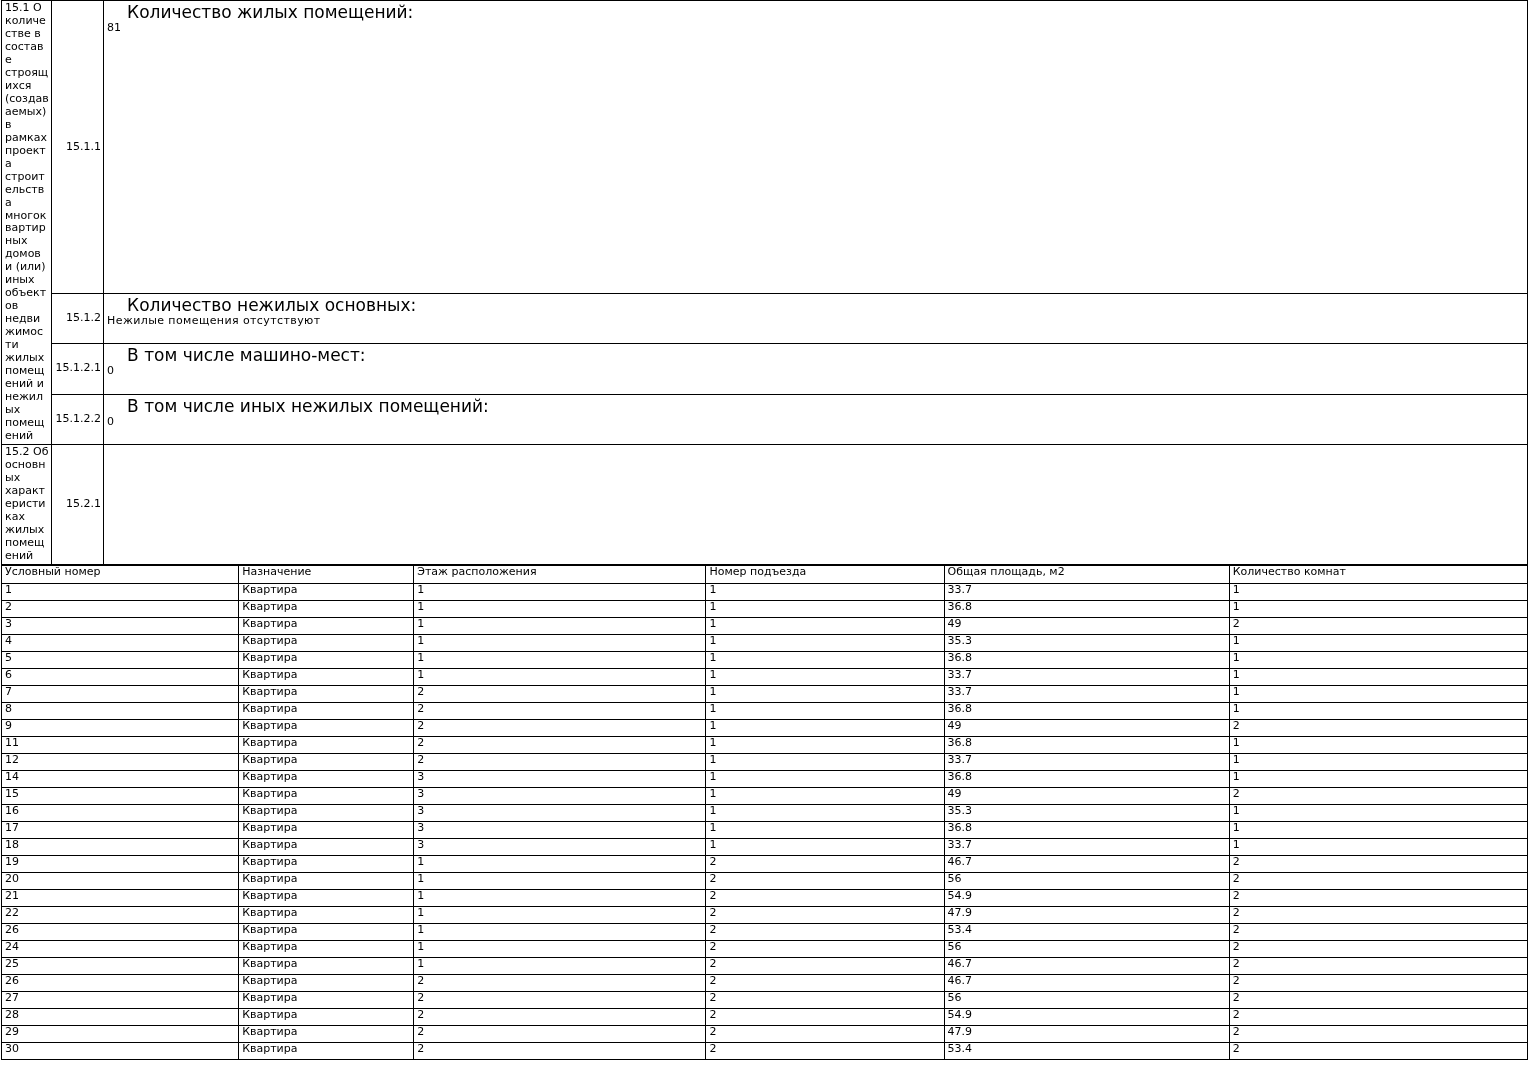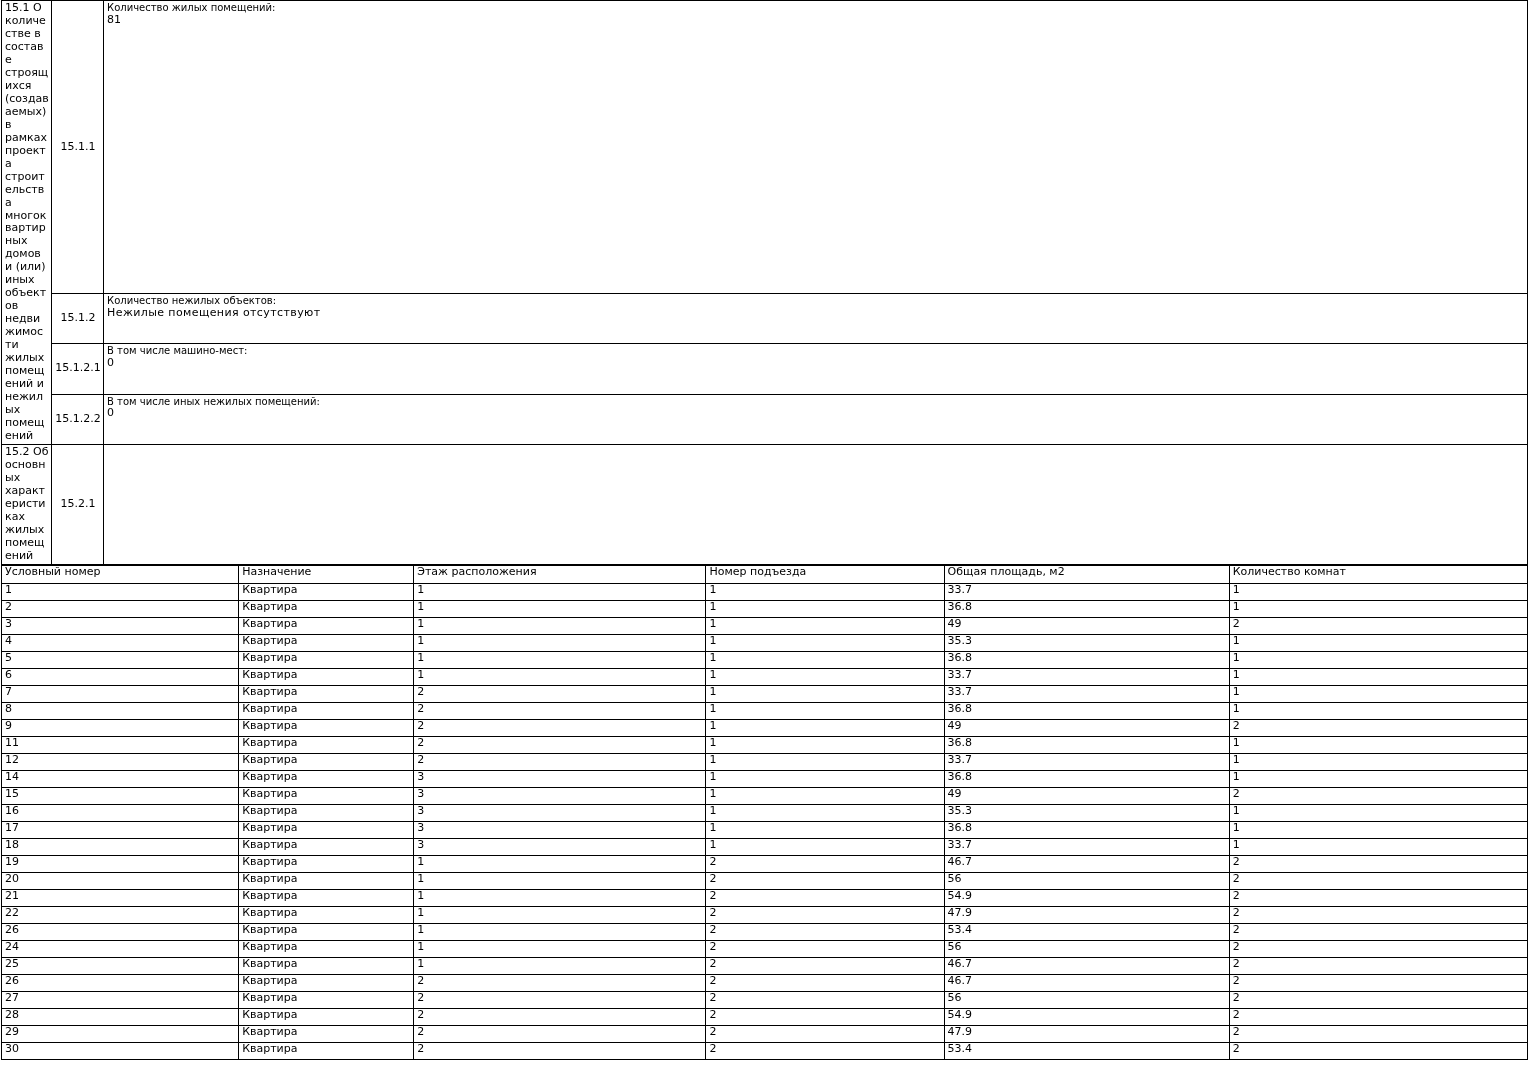--- a/index.html
+++ b/index.html
@@ -43,30 +43,31 @@
   .col-body      { width: 1423px; }
 
   .vert-label {
     width: 50px;
     font-size: 11px;
     line-height: 1.18;
     word-break: break-word;
   }
   .code-cell {
     font-size: 11px;
-    text-align: center;
+    text-align: right;
     vertical-align: middle;
   }
   .row-tall td { height: 290px; }
   .row-mid td  { height: 88px; margin-top: 8px; }
 
   .field-label {
     display: block;
-    font-size: 10px;
+    font-size: 17px;
     font-weight: normal;
+    margin-left: 20px;
   }
   .field-value {
     display: block;
     font-size: 11px;
     font-weight: normal;
   }
   .field-value.spaced {
     letter-spacing: 0.4px;
   }
 
@@ -101,21 +102,21 @@
         <td class="vert-label" rowspan="4">15.1 О количестве в составе строящихся (создаваемых) в рамках проекта строительства многоквартирных домов и (или) иных объектов недвижимости жилых помещений и нежилых помещений</td>
         <td class="code-cell">15.1.1</td>
         <td>
           <span class="field-label">Количество жилых помещений:</span>
           <span class="field-value">81</span>
         </td>
       </tr>
       <tr>
         <td class="code-cell">15.1.2</td>
         <td>
-          <span class="field-label">Количество нежилых объектов:</span>
+          <span class="field-label">Количество нежилых основных:</span>
           <span class="field-value spaced">Нежилые помещения отсутствуют</span>
         </td>
       </tr>
       <tr>
         <td class="code-cell">15.1.2.1</td>
         <td>
           <span class="field-label">В том числе машино-мест:</span>
           <span class="field-value">0</span>
         </td>
       </tr>

